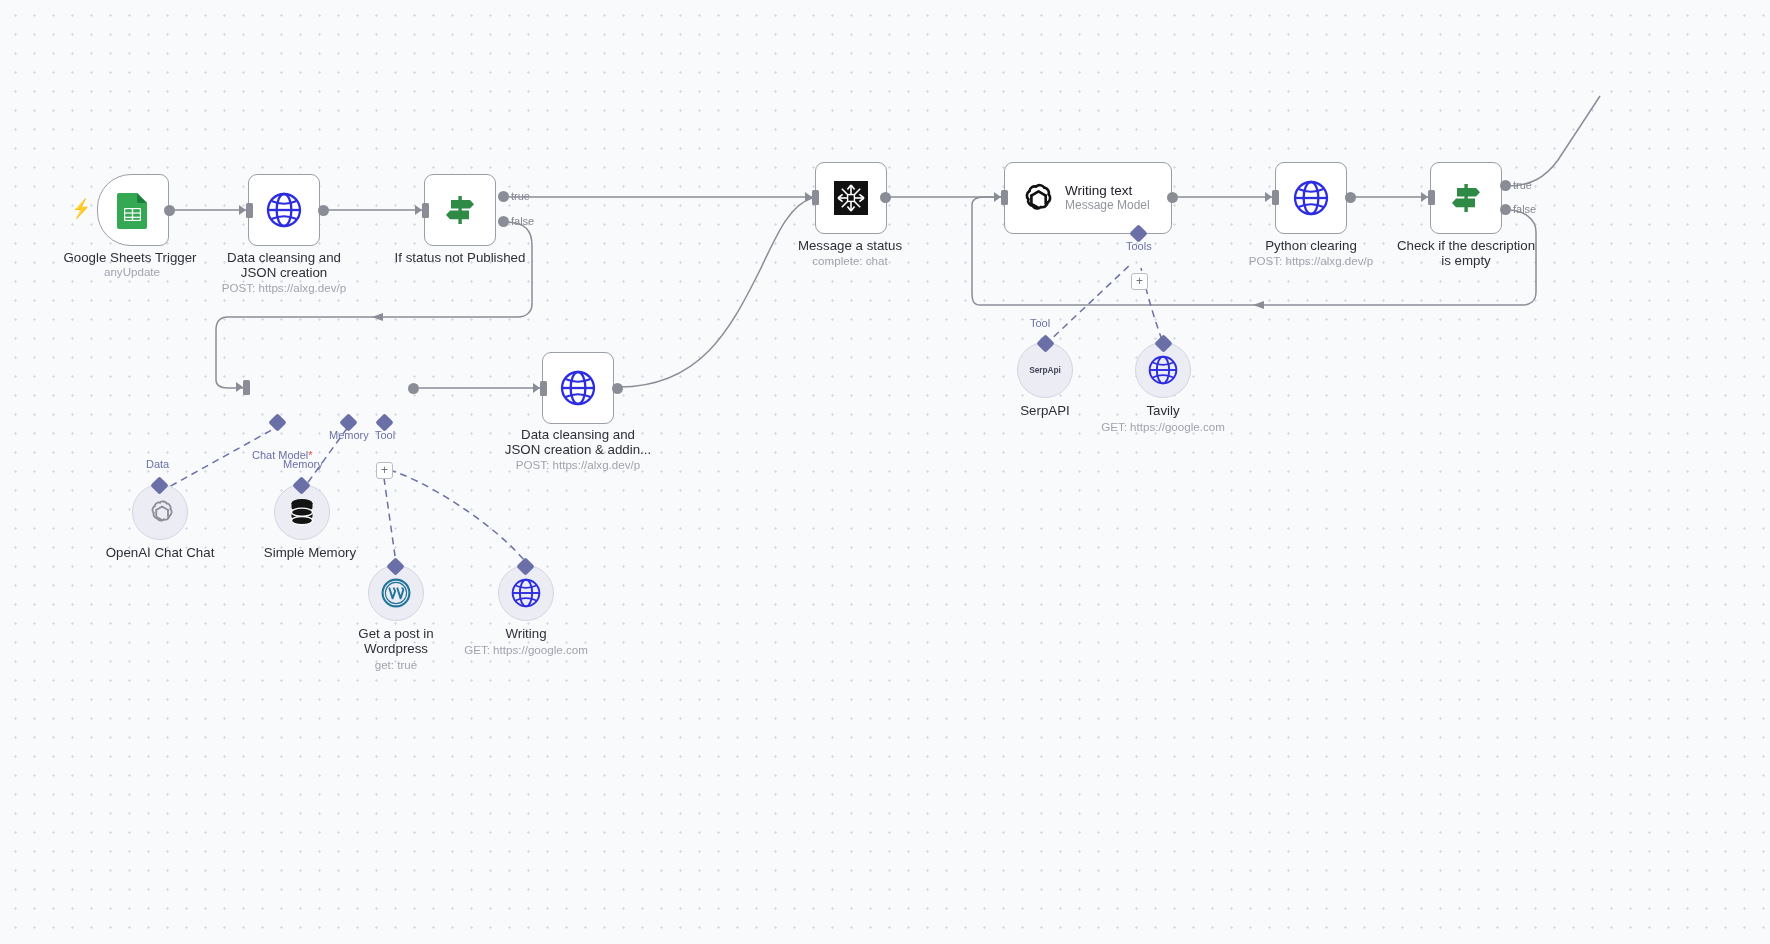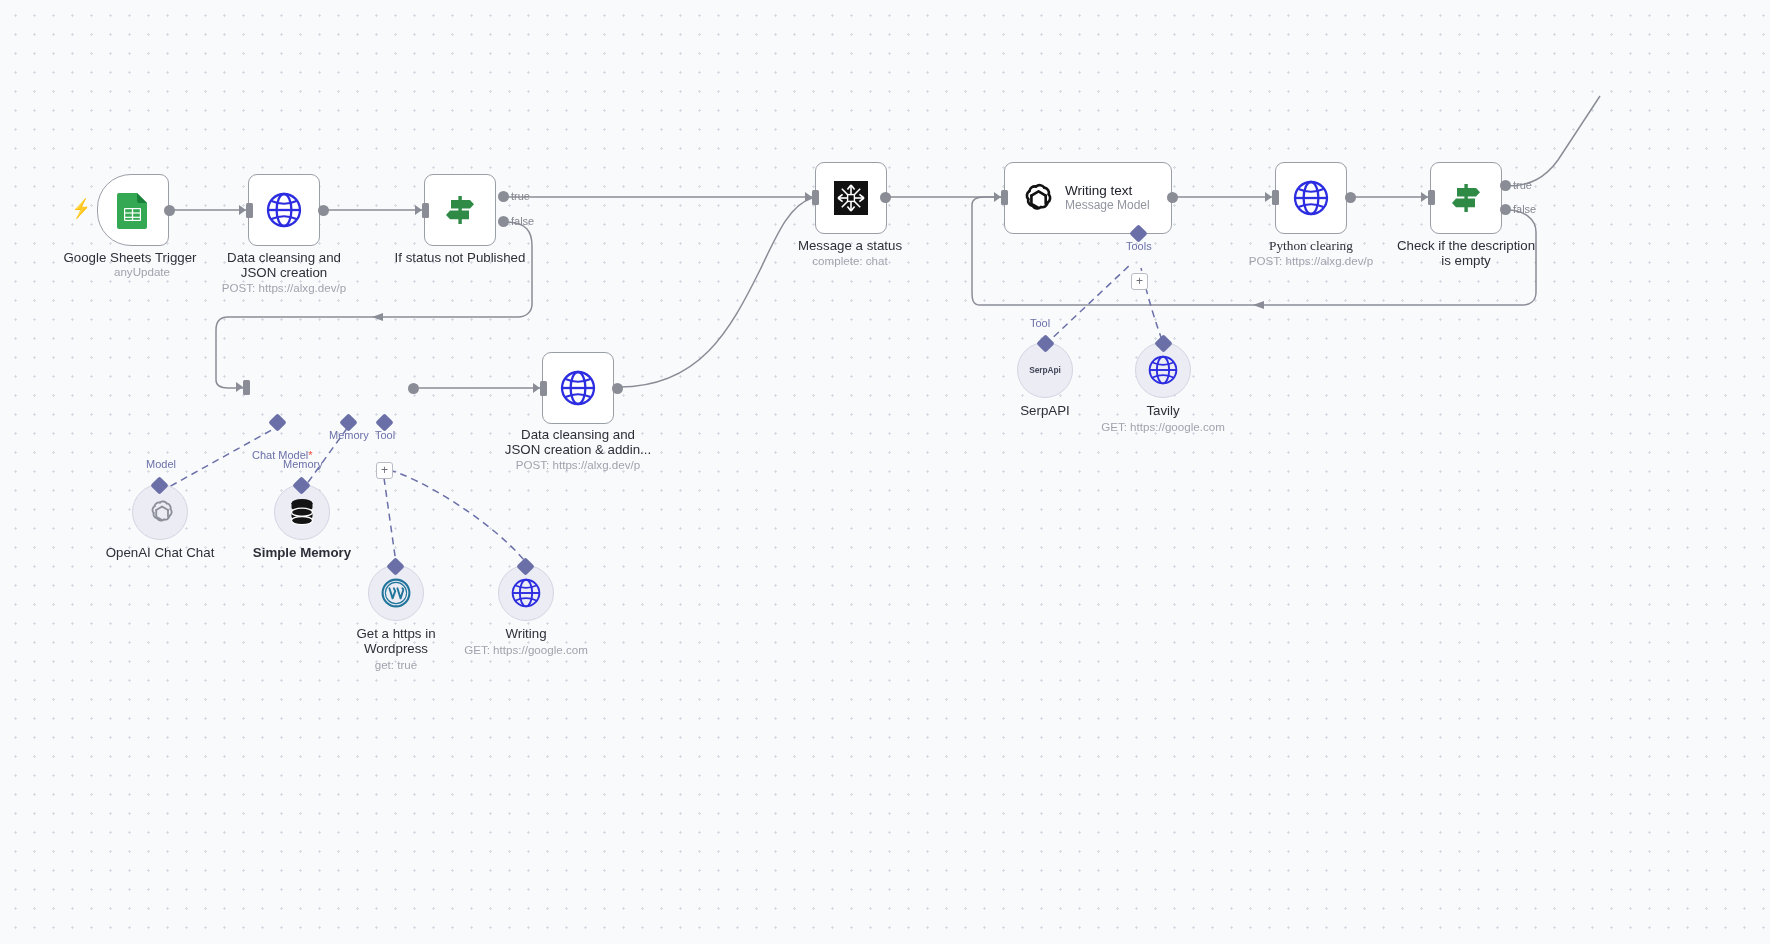--- a/index.html
+++ b/index.html
@@ -170,21 +170,21 @@
           <rect x="17.2" y="18.2" width="6.6" height="3.2"></rect>
         <rect x="9.2" y="22.6" width="6.6" height="3.1"></rect>
           <rect x="17.2" y="22.6" width="6.6" height="3.1"></rect>
         <rect x="9.2" y="26.9" width="6.6" height="1.9"></rect>
           <rect x="17.2" y="26.9" width="6.6" height="1.9"></rect>
       </g>
     </svg>
   </div>
   <div class="port-out" style="left:164px; top:205px;"></div>
   <div class="nlabel" style="left:35px; top:250px; width:190px;">Google Sheets Trigger</div>
-  <div class="nsublabel" style="left:47px; top:265px; width:190px;">anyUpdate</div>
+  <div class="nsublabel" style="left:37px; top:265px; width:190px;">anyUpdate</div>
 
   <div class="port-arrow" style="left:239px; top:205px;"></div>
   <div class="port-in" style="left:246px; top:203px;"></div>
   <div class="node square" style="left:248px; top:174px;">
     <svg class="icon" width="36" height="36" viewBox="0 0 36 36">
       <circle cx="18" cy="18" r="16" fill="none" stroke="#2c2ce0" stroke-width="2.3"></circle>
       <ellipse cx="18" cy="18" rx="7.4" ry="16" fill="none" stroke="#2c2ce0" stroke-width="2.3"></ellipse>
       <line x1="2" y1="18" x2="34" y2="18" stroke="#2c2ce0" stroke-width="2.3"></line>
       <path d="M5.5 9 Q18 14.5 30.5 9" fill="none" stroke="#2c2ce0" stroke-width="2.1"></path>
       <path d="M5.5 27 Q18 21.5 30.5 27" fill="none" stroke="#2c2ce0" stroke-width="2.1"></path>
@@ -295,40 +295,40 @@
   <div class="node square" style="left:1275px; top:162px;">
     <svg class="icon" width="36" height="36" viewBox="0 0 36 36">
       <circle cx="18" cy="18" r="16" fill="none" stroke="#2c2ce0" stroke-width="2.3"></circle>
       <ellipse cx="18" cy="18" rx="7.4" ry="16" fill="none" stroke="#2c2ce0" stroke-width="2.3"></ellipse>
       <line x1="2" y1="18" x2="34" y2="18" stroke="#2c2ce0" stroke-width="2.3"></line>
       <path d="M5.5 9 Q18 14.5 30.5 9" fill="none" stroke="#2c2ce0" stroke-width="2.1"></path>
       <path d="M5.5 27 Q18 21.5 30.5 27" fill="none" stroke="#2c2ce0" stroke-width="2.1"></path>
     </svg>
   </div>
   <div class="port-out" style="left:1345px; top:192px;"></div>
-  <div class="nlabel" style="left:1221px; top:238px; width:180px;font-family:Liberation Serif, serif;">Python clearing</div>
+  <div class="nlabel" style="left:1221px; top:238px; width:180px;">Python clearing</div>
   <div class="nsublabel" style="left:1221px; top:254px; width:180px;">POST: https://alxg.dev/p</div>
 
   <div class="port-arrow" style="left:1421px; top:192px;"></div>
   <div class="port-in" style="left:1428px; top:190px;"></div>
   <div class="node square" style="left:1430px; top:162px;">
     <svg class="icon" width="36" height="34" viewBox="0 0 36 34">
       <rect x="16.4" y="3" width="3.4" height="28" fill="#2f8a46"></rect>
       <path d="M9 7 L28 7 L32 11.3 L28 15.6 L9 15.6 Z" fill="#2f8a46"></path>
       <path d="M27 17.6 L8 17.6 L4 21.9 L8 26.2 L27 26.2 Z" fill="#2f8a46"></path>
     </svg>
   </div>
   <div class="port-out" style="left:1500px; top:180px;"></div>
   <div class="port-out" style="left:1500px; top:204px;"></div>
   <div class="io-label" style="left:1513px; top:179px;">true</div>
   <div class="io-label" style="left:1513px; top:203px;">false</div>
   <div class="nlabel" style="left:1376px; top:238px; width:180px;">Check if the description
 is empty</div>
 
-  <div class="conn-label" style="left:146px; top:458px;">Model</div>
+  <div class="conn-label" style="left:146px; top:458px;">Data</div>
   <div class="diamond" style="left:153px; top:479px;"></div>
   <div class="subnode" style="left:132px; top:484px;">
     <svg class="icon" width="28" height="28" viewBox="0 0 40 40">
       <g fill="none" stroke="#8c8f99" stroke-width="2.6" stroke-linejoin="round" stroke-linecap="round">
         <path d="M20 6.5c3.1-2.6 7.6-1.9 9.7 1.3"></path>
         <path d="M29.7 7.8c3.8 0.6 6.3 4.3 5.3 8"></path>
         <path d="M35 15.8c2.6 2.9 2 7.4-1.3 9.5"></path>
         <path d="M33.7 25.3c-0.6 3.9-4.3 6.4-8 5.4"></path>
         <path d="M25.7 30.7c-2.9 2.7-7.4 2-9.5-1.3"></path>
         <path d="M16.2 29.4c-3.8-0.6-6.3-4.3-5.3-8"></path>
@@ -347,32 +347,32 @@
   <div class="subnode" style="left:274px; top:484px;">
     <svg class="icon" width="26" height="28" viewBox="0 0 26 28">
       <ellipse cx="13" cy="5.2" rx="10.5" ry="4.1" fill="#141414"></ellipse>
       <path d="M2.5 5.2 v4.2 c0 2.3 4.7 4.1 10.5 4.1 s10.5-1.8 10.5-4.1 V5.2" fill="#141414"></path>
       <ellipse cx="13" cy="14.2" rx="10.5" ry="4.1" fill="#141414"></ellipse>
       <path d="M2.5 14.2 v4.2 c0 2.3 4.7 4.1 10.5 4.1 s10.5-1.8 10.5-4.1 V14.2" fill="#141414"></path>
       <ellipse cx="13" cy="14.2" rx="10.5" ry="4.1" fill="#141414" stroke="#fff" stroke-width="1.3"></ellipse>
       <ellipse cx="13" cy="22.6" rx="10.5" ry="4.1" fill="#141414" stroke="#fff" stroke-width="1.3"></ellipse>
     </svg>
   </div>
-  <div class="nlabel" style="left:212px; top:545px; width:180px;font-weight:bold;">Simple Memory</div>
+  <div class="nlabel" style="left:220px; top:545px; width:180px;">Simple Memory</div>
 
   <div class="diamond" style="left:389px; top:560px;"></div>
   <div class="subnode" style="left:368px; top:565px;">
     <svg class="icon" width="30" height="30" viewBox="0 0 30 30">
       <circle cx="15" cy="15" r="13.4" fill="none" stroke="#21759b" stroke-width="2.1"></circle>
       <circle cx="15" cy="15" r="10.6" fill="none" stroke="#21759b" stroke-width="1.1"></circle>
       <path d="M8.4 10.3 L11.6 20.4 L14.2 13.1 L12.9 10.3
                M16.4 10.3 L19.6 20.4 L22.1 12.6 C22.5 11.4 22 10.5 21.4 10.3" fill="none" stroke="#21759b" stroke-width="1.9" stroke-linecap="round" stroke-linejoin="round"></path>
     </svg>
   </div>
-  <div class="nlabel" style="left:306px; top:626px; width:180px;">Get a https in
+  <div class="nlabel" style="left:306px; top:626px; width:180px;">Get a post in
 Wordpress</div>
   <div class="nsublabel" style="left:306px; top:658px; width:180px;">get: true</div>
 
   <div class="diamond" style="left:519px; top:560px;"></div>
   <div class="subnode" style="left:498px; top:565px;">
     <svg class="icon" width="30" height="30" viewBox="0 0 36 36">
       <circle cx="18" cy="18" r="16" fill="none" stroke="#2c2ce0" stroke-width="2.3"></circle>
       <ellipse cx="18" cy="18" rx="7.4" ry="16" fill="none" stroke="#2c2ce0" stroke-width="2.3"></ellipse>
       <line x1="2" y1="18" x2="34" y2="18" stroke="#2c2ce0" stroke-width="2.3"></line>
       <path d="M5.5 9 Q18 14.5 30.5 9" fill="none" stroke="#2c2ce0" stroke-width="2.1"></path>

